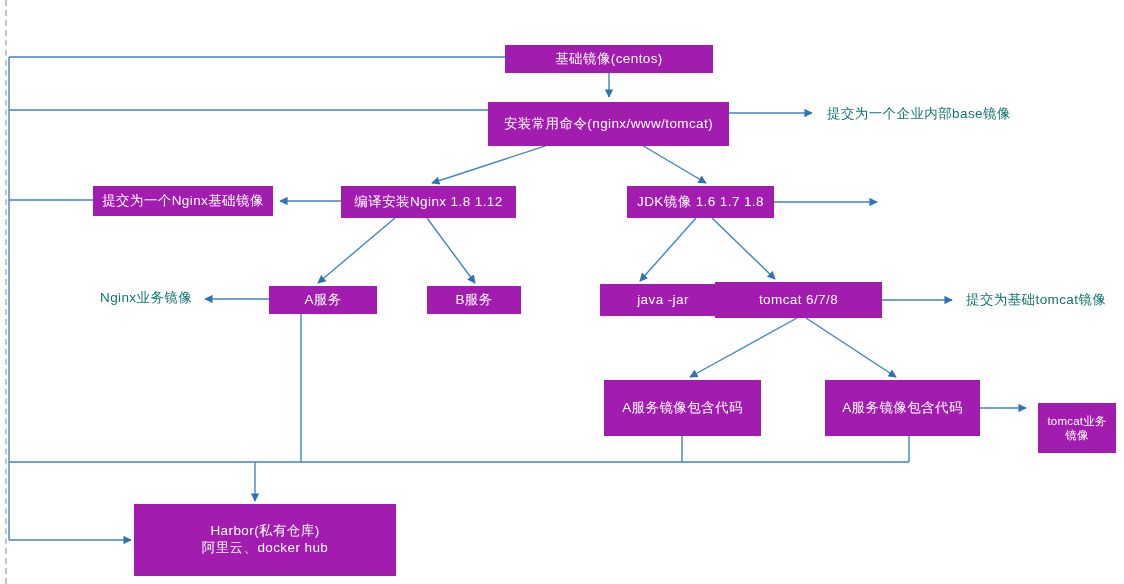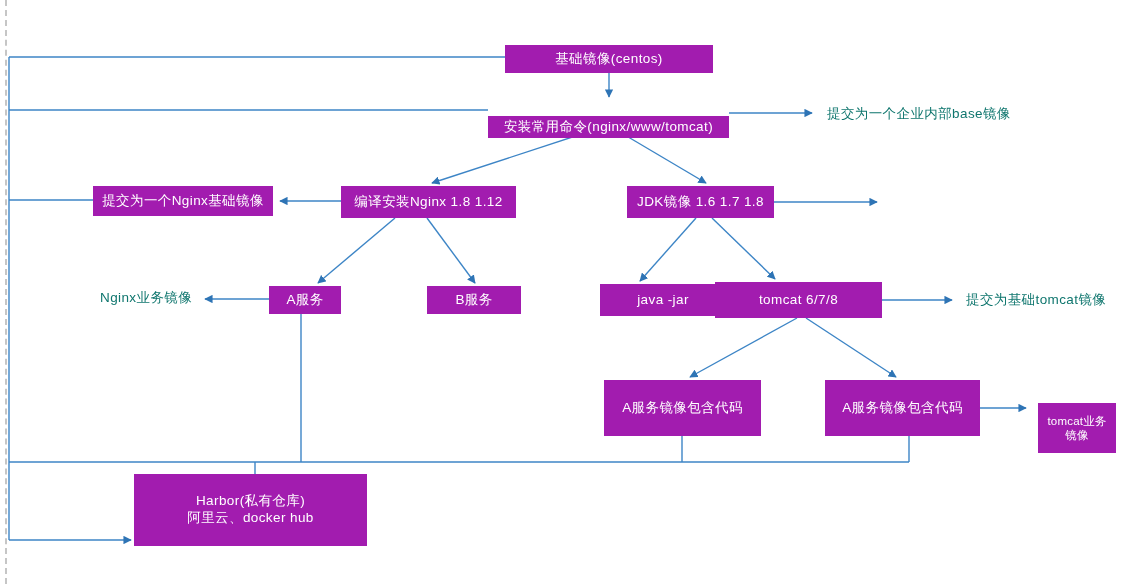--- a/index.html
+++ b/index.html
@@ -122,37 +122,37 @@
 
       <path d="M 255 462 L 255 501" marker-end="url(#ah)"></path>
       <path d="M 9 540 L 131 540" marker-end="url(#ah)"></path>
     </g>
   </svg>
 
   <div class="node" style="left:505px;top:45px;width:208px;height:28px">
     <span>基础镜像(centos)</span>
   </div>
 
-  <div class="node" style="left:488px;top:116px;width:241px;height:22px">
+  <div class="node" style="left:488px;top:102px;width:241px;height:44px">
     <span>安装常用命令(nginx/www/tomcat)</span>
   </div>
 
   <div class="node" style="left:93px;top:186px;width:180px;height:30px">
     <span>提交为一个Nginx基础镜像</span>
   </div>
 
   <div class="node" style="left:341px;top:186px;width:175px;height:32px">
     <span>编译安装Nginx 1.8 1.12</span>
   </div>
 
   <div class="node" style="left:627px;top:186px;width:147px;height:32px">
     <span>JDK镜像 1.6 1.7 1.8</span>
   </div>
 
-  <div class="node" style="left:269px;top:286px;width:72px;height:28px">
+  <div class="node" style="left:269px;top:286px;width:108px;height:28px">
     <span>A服务</span>
   </div>
 
   <div class="node" style="left:427px;top:286px;width:94px;height:28px">
     <span>B服务</span>
   </div>
 
   <div class="node" style="left:600px;top:284px;width:126px;height:32px">
     <span>java -jar</span>
   </div>
@@ -166,21 +166,21 @@
   </div>
 
   <div class="node" style="left:825px;top:380px;width:155px;height:56px">
     <span>A服务镜像包含代码</span>
   </div>
 
   <div class="node small" style="left:1038px;top:383px;width:78px;height:50px">
     <span>tomcat业务镜像</span>
   </div>
 
-  <div class="node" style="left:134px;top:474px;width:233px;height:72px">
+  <div class="node" style="left:134px;top:504px;width:262px;height:72px">
     <span style="white-space:pre-line">Harbor(私有仓库)
 阿里云、docker hub</span>
   </div>
 
   <div class="label" style="left:827px;top:105px">
     <span>提交为一个企业内部base镜像</span>
   </div>
 
 
   <div class="label" style="left:100px;top:289px">

